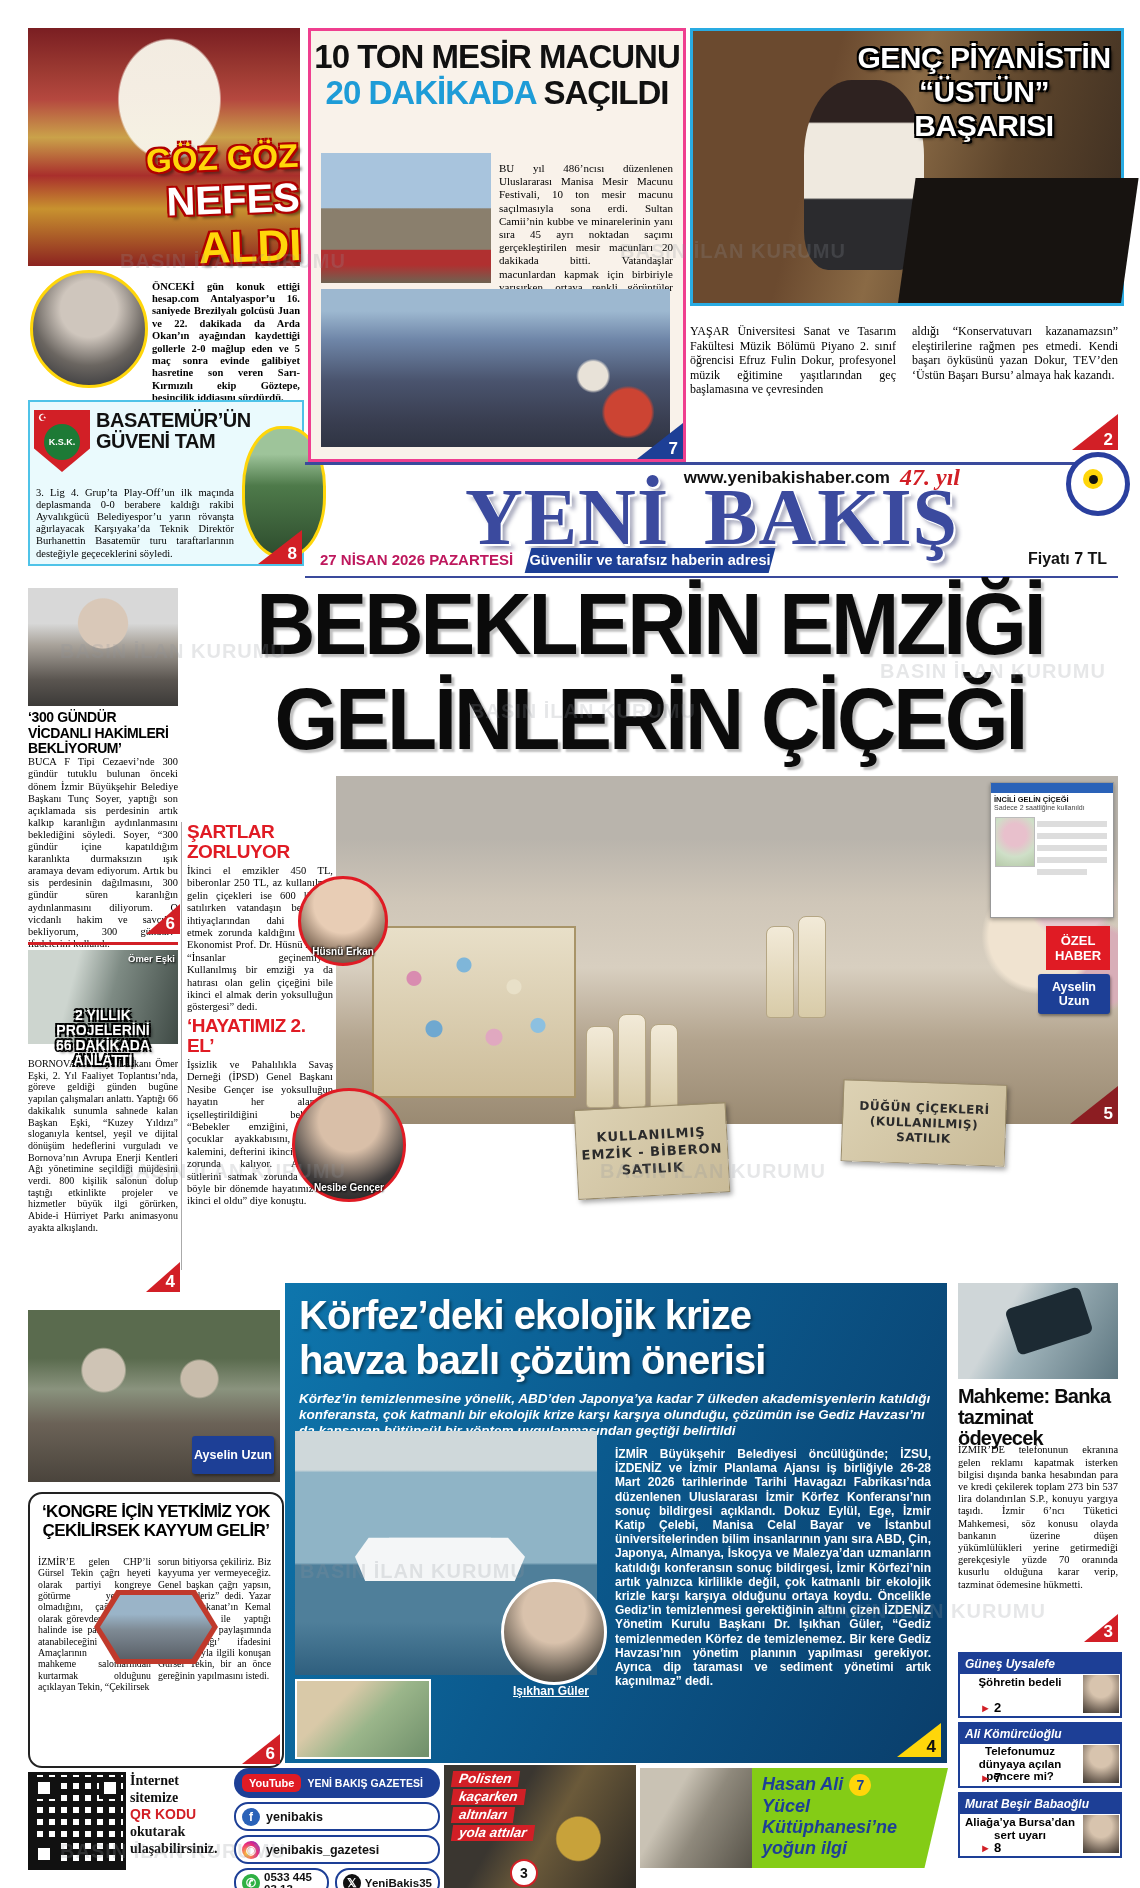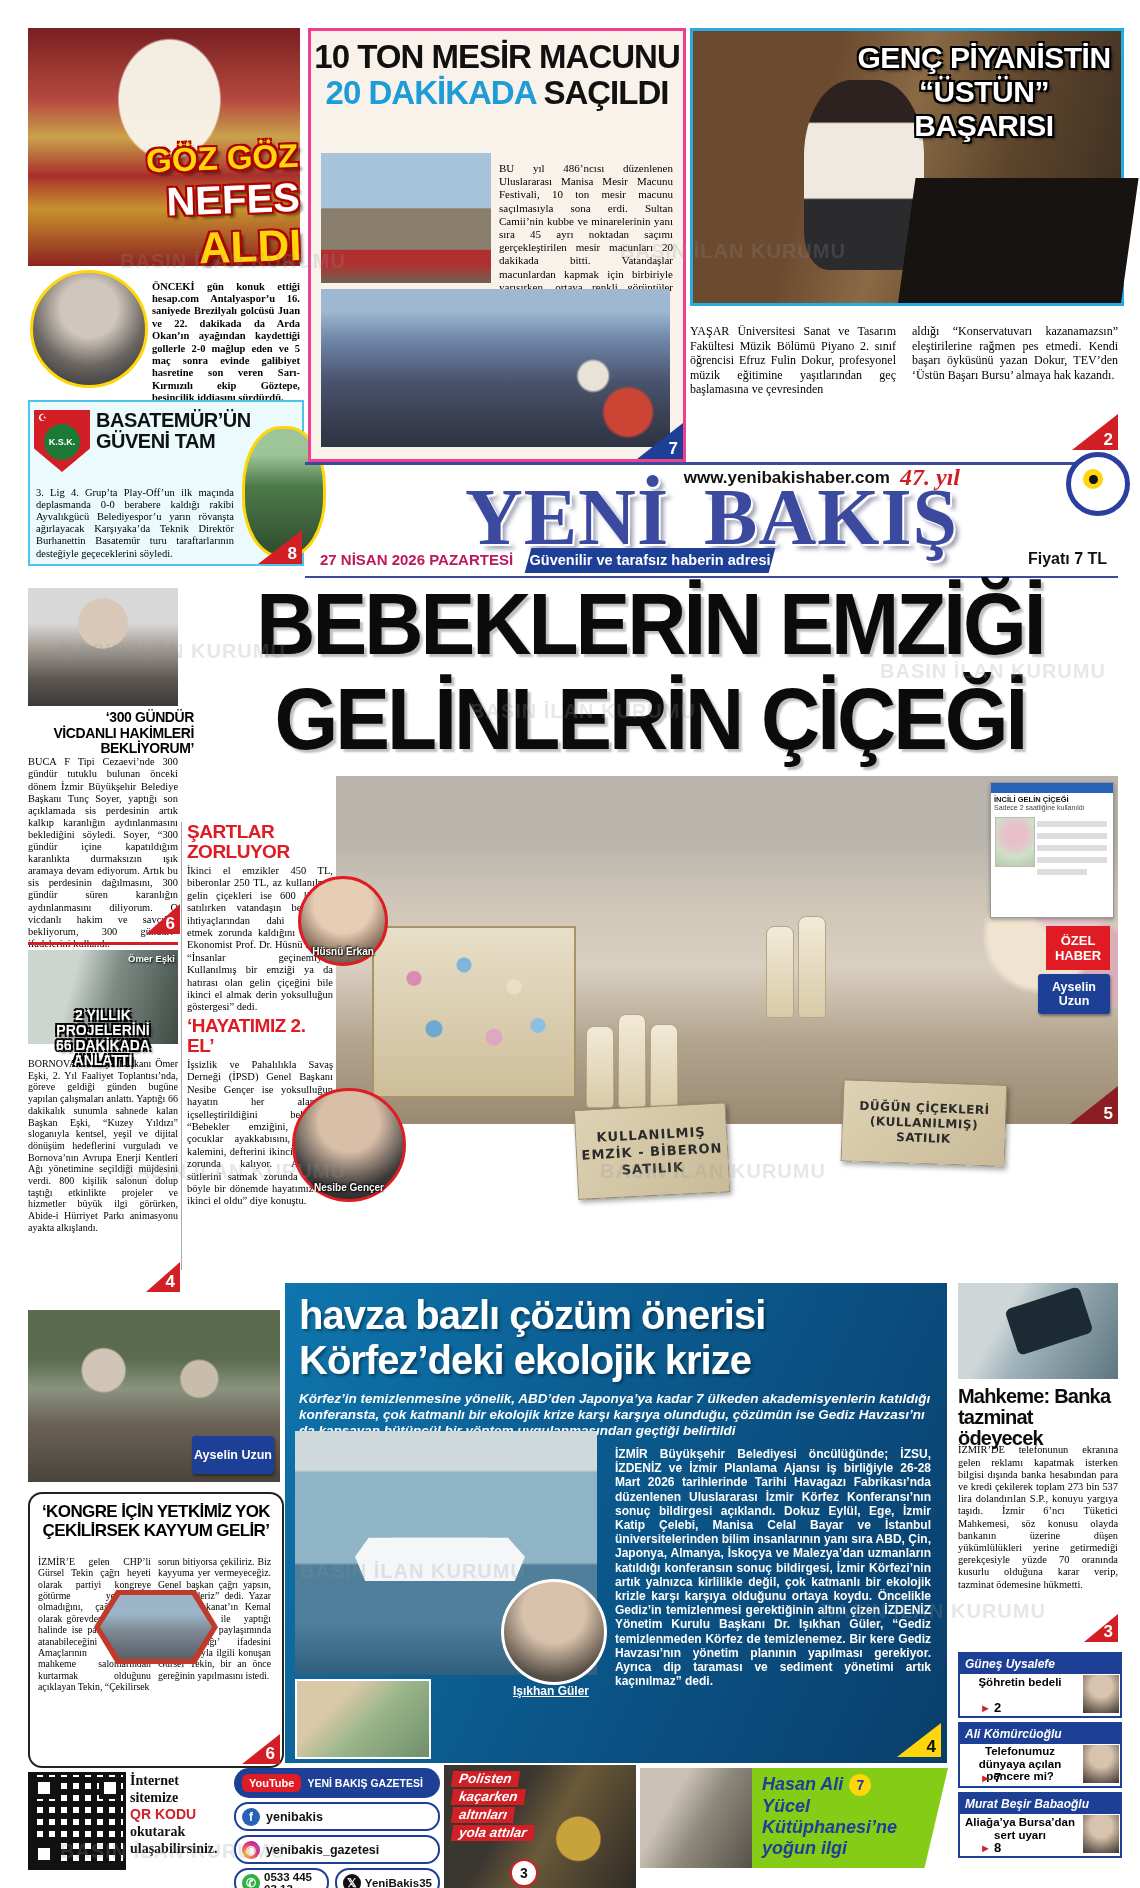--- a/index.html
+++ b/index.html
@@ -128,21 +128,21 @@
   .erkan{left:298px;top:876px;width:84px;height:84px;
      background:radial-gradient(circle at 50% 30%,#e8cdb5 0 40%,#8a7360 70%,#4a3e33 100%);}
   .gencer{left:292px;top:1088px;width:108px;height:108px;
      background:radial-gradient(circle at 50% 28%,#d9bfa8 0 32%,#3d3a3a 70%,#1d1c1c 100%);}
   .face-name{position:absolute;left:0;right:0;bottom:6px;text-align:center;color:#fff;
      font:900 10px/11px "Liberation Sans",sans-serif;text-shadow:1px 1px 2px #000,-1px -1px 2px #000;}
   
   .soyer-photo{left:28px;top:588px;width:150px;height:118px;
      background:radial-gradient(circle at 50% 30%,#d9c8b8 0 22%,transparent 23%),
      linear-gradient(180deg,#d8d8d8 0 30%,#a9a39b 48%,#5a5550 78%,#3c3a38 100%);}
-  .soyer-title{left:28px;top:710px;width:150px;text-align:right;font:900 14px/15.5px "Liberation Sans",sans-serif;letter-spacing:-.4px;margin-left:16px;}
+  .soyer-title{left:28px;top:710px;width:150px;text-align:left;font:900 14px/15.5px "Liberation Sans",sans-serif;letter-spacing:-.4px;}
   .soyer-body{left:28px;top:746px;width:150px;font:400 10.4px/12.1px "Liberation Serif",serif;text-align:justify;}
   .red-rule{left:28px;top:942px;width:150px;height:3px;background:#d21f26;}
   .esk-photo{left:28px;top:950px;width:150px;height:94px;
      background:linear-gradient(105deg,#cdd5cf 0 30%,#7e8b84 55%,#3f4a45 100%);text-decoration:underline;}
   .esk-name{position:absolute;right:3px;top:4px;color:#fff;font:900 9.5px/10px "Liberation Sans",sans-serif;
      text-align:right;text-shadow:1px 1px 2px #000;}
   .esk-title{left:28px;top:1008px;width:150px;text-align:center;color:#fff;
      font:900 14px/15px "Liberation Sans",sans-serif;z-index:5;}
   .esk-body{left:28px;top:1048px;width:150px;font:400 10px/11.7px "Liberation Serif",serif;text-align:justify;}
   
@@ -398,22 +398,22 @@
     <div class="abs chp-hex">
         <span class="in"></span>
       </div>
     <div class="tri red" style="right:2px;bottom:2px;width:38px;height:30px">
         <span>6</span>
       </div>
   </div>
 
   <div class="abs korfez-box">
     <div class="abs korfez-title">
+      <div>Körfez’deki ekolojik krize</div>
       <div>havza bazlı çözüm önerisi</div>
-      <div>Körfez’deki ekolojik krize</div>
     </div>
     <div class="abs korfez-intro">Körfez’in temizlenmesine yönelik, ABD’den Japonya’ya kadar 7 ülkeden akademisyenlerin katıldığı konferansta, çok katmanlı bir ekolojik krize karşı karşıya olunduğu, çözümün ise Gediz Havzası’nı da kapsayan bütüncül bir yöntem uygulanmasından geçtiği belirtildi</div>
     <div class="abs photo ferry">
         <div class="boat"></div>
       </div>
     <div class="abs map-inset"></div>
     <p class="abs korfez-body">İZMİR Büyükşehir Belediyesi öncülüğünde; İZSU, İZDENİZ ve İzmir Planlama Ajansı iş birliğiyle 26-28 Mart 2026 tarihlerinde Tarihi Havagazı Fabrikası’nda düzenlenen Uluslararası İzmir Körfez Konferansı’nın sonuç bildirgesi açıklandı. Dokuz Eylül, Ege, İzmir Katip Çelebi, Manisa Celal Bayar ve İstanbul üniversitelerinden bilim insanlarının yanı sıra ABD, Çin, Japonya, Almanya, İskoçya ve Malezya’dan uzmanların katıldığı konferansın sonuç bildirgesi, İzmir Körfezi’nin artık yalnızca kirlilikle değil, çok katmanlı bir ekolojik krizle karşı karşıya olduğunu ortaya koydu. Öncelikle Gediz’in temizlenmesi gerektiğinin altını çizen İZDENİZ Yönetim Kurulu Başkanı Dr. Işıkhan Güler, “Gediz temizlenmeden Körfez de temizlenemez. Bir kere Gediz Havzası’nın yönetim planının yapılması gerekiyor. Ayrıca dip taraması ve sediment yönetimi artık kaçınılmaz” dedi.</p>
     <div class="abs guler-circle"></div>
     <div class="abs guler-name">Işıkhan Güler</div>
     <div class="tri yellow" style="right:6px;bottom:6px;width:44px;height:34px">

